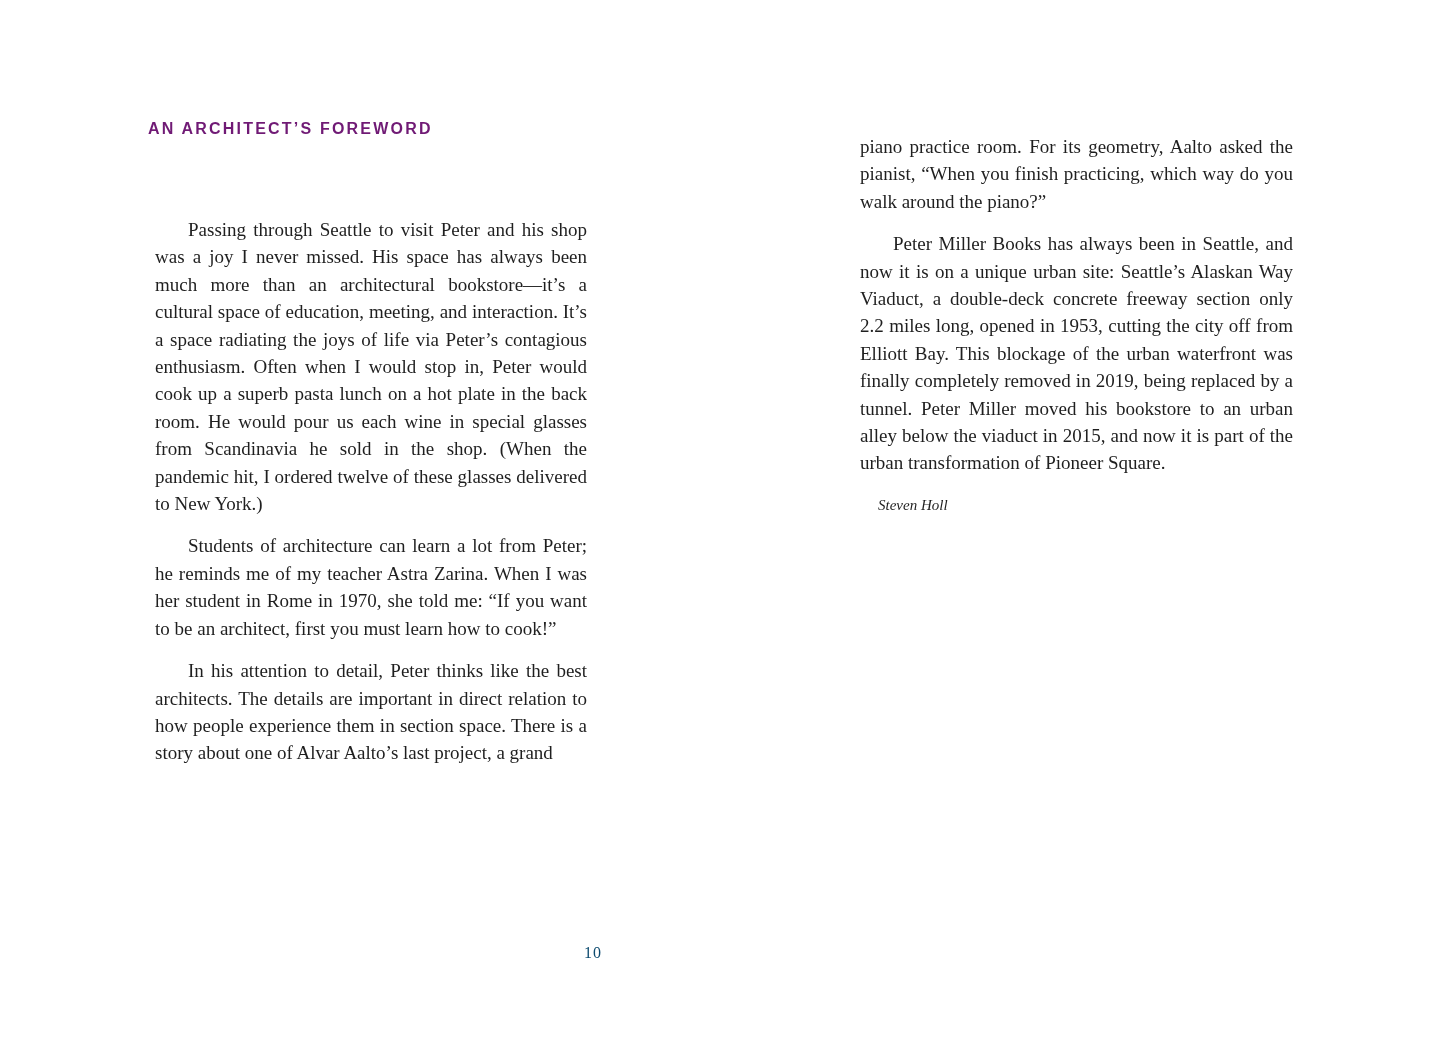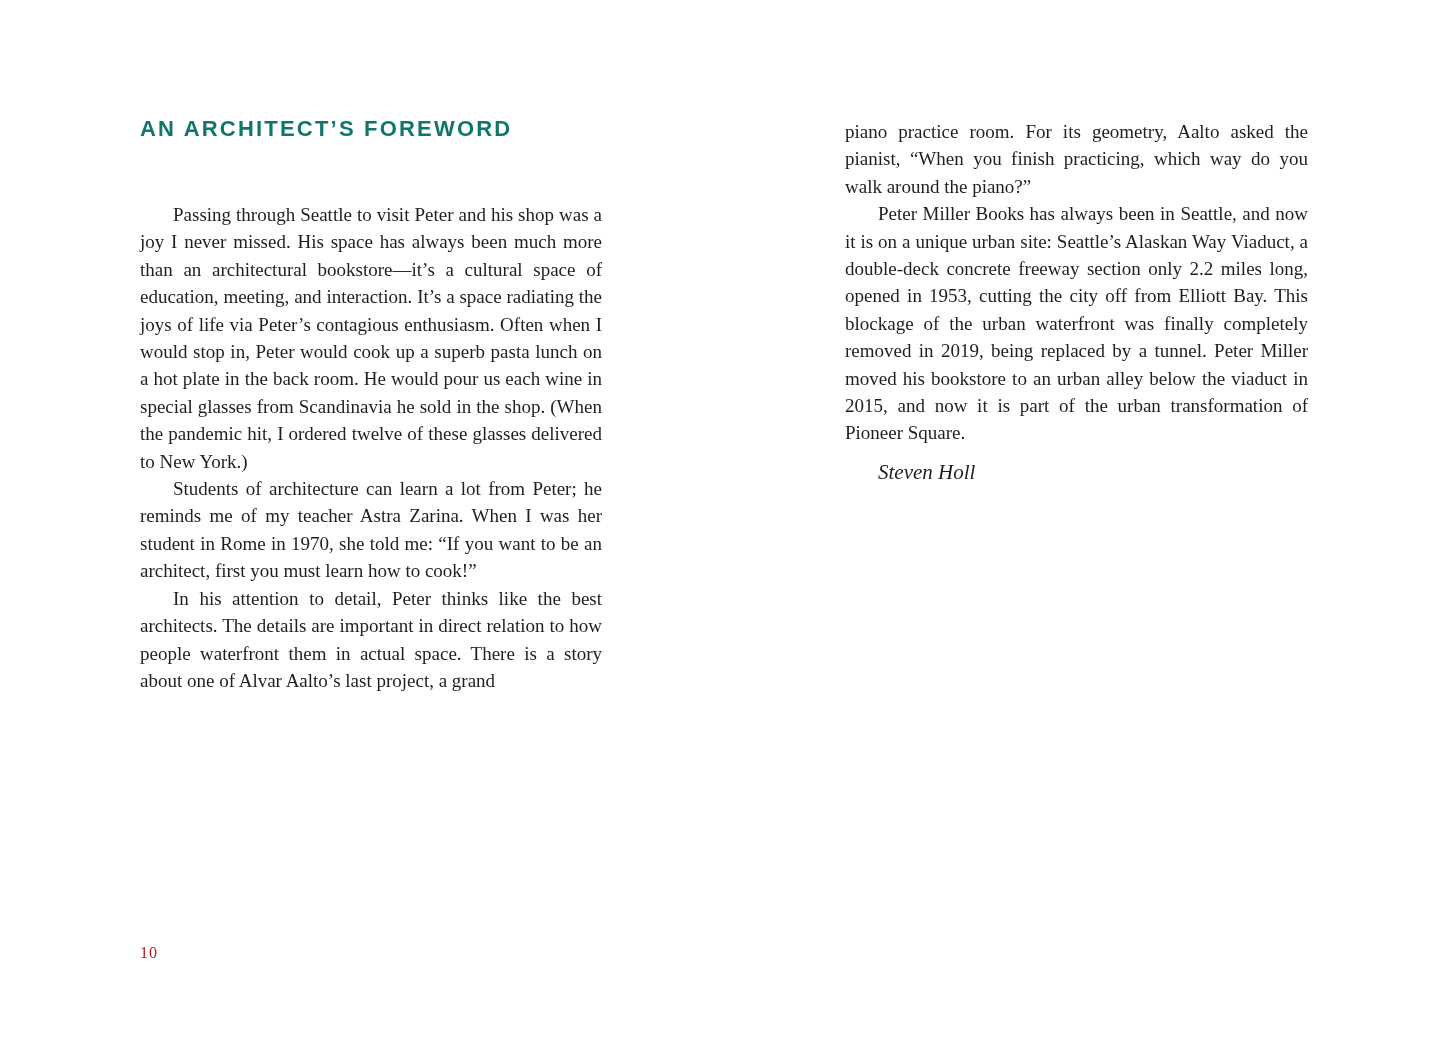--- a/index.html
+++ b/index.html
@@ -19,79 +19,79 @@
     position: absolute;
     top: 0;
     height: 1054px;
   }
   .page-left  { left: 140px; width: 462px; }
   .page-right { left: 845px; width: 463px; }
 
   .chapter-heading {
     position: absolute;
     top: 118px;
-    left: 0;
+    left: 8px;
     font-family: "Liberation Sans", "DejaVu Sans", sans-serif;
     font-weight: 700;
-    font-size: 22px;
+    font-size: 16px;
     letter-spacing: 2.2px;
-    color: #0f766e;
+    color: #701a75;
     line-height: 22px;
     white-space: nowrap;
   }
 
   .body-text {
     position: absolute;
     left: 0;
     right: 0;
     font-size: 19px;
     line-height: 27.4px;
     text-align: justify;
     color: #1f1f1f;
   }
   .page-left  .body-text { top: 201px; }
   .page-right .body-text { top: 118px; }
 
   .body-text p {
-    margin: 0;
+    margin: 15px;
     padding: 0;
   }
   .body-text p.indent { text-indent: 33px; }
 
   .signature {
     margin-top: 12px;
     padding-left: 33px;
     font-style: italic;
-    font-size: 21px;
+    font-size: 15px;
     line-height: 27.4px;
     text-align: left;
   }
 
   .page-number {
     position: absolute;
     top: 944px;
     left: 0;
     right: 0;
-    text-align: left;
+    text-align: right;
     font-size: 16px;
     letter-spacing: 1px;
-    color: #b91c1c;
+    color: #0c4a6e;
     font-variant-numeric: oldstyle-nums;
   }
 </style>
 </head>
 <body>
 
 <div class="page page-left">
   <div class="chapter-heading">AN ARCHITECT’S FOREWORD</div>
 
   <div class="body-text">
     <p class="indent">Passing through Seattle to visit Peter and his shop was a joy I never missed. His space has always been much more than an architectural bookstore—it’s a cultural space of education, meeting, and interaction. It’s a space radiating the joys of life via Peter’s contagious enthusiasm. Often when I would stop in, Peter would cook up a superb pasta lunch on a hot plate in the back room. He would pour us each wine in special glasses from Scandinavia he sold in the shop. (When the pandemic hit, I ordered twelve of these glasses delivered to New York.)</p>
     <p class="indent">Students of architecture can learn a lot from Peter; he reminds me of my teacher Astra Zarina. When I was her student in Rome in 1970, she told me: “If you want to be an architect, first you must learn how to cook!”</p>
-    <p class="indent">In his attention to detail, Peter thinks like the best architects. The details are important in direct relation to how people waterfront them in actual space. There is a story about one of Alvar Aalto’s last project, a grand</p>
+    <p class="indent">In his attention to detail, Peter thinks like the best architects. The details are important in direct relation to how people experience them in section space. There is a story about one of Alvar Aalto’s last project, a grand</p>
   </div>
 
   <div class="page-number">10</div>
 </div>
 
 <div class="page page-right">
   <div class="body-text">
     <p>piano practice room. For its geometry, Aalto asked the pianist, “When you finish practicing, which way do you walk around the piano?”</p>
     <p class="indent">Peter Miller Books has always been in Seattle, and now it is on a unique urban site: Seattle’s Alaskan Way Viaduct, a double-deck concrete freeway section only 2.2 miles long, opened in 1953, cutting the city off from Elliott Bay. This blockage of the urban waterfront was finally completely removed in 2019, being replaced by a tunnel. Peter Miller moved his bookstore to an urban alley below the viaduct in 2015, and now it is part of the urban transformation of Pioneer Square.</p>
 

